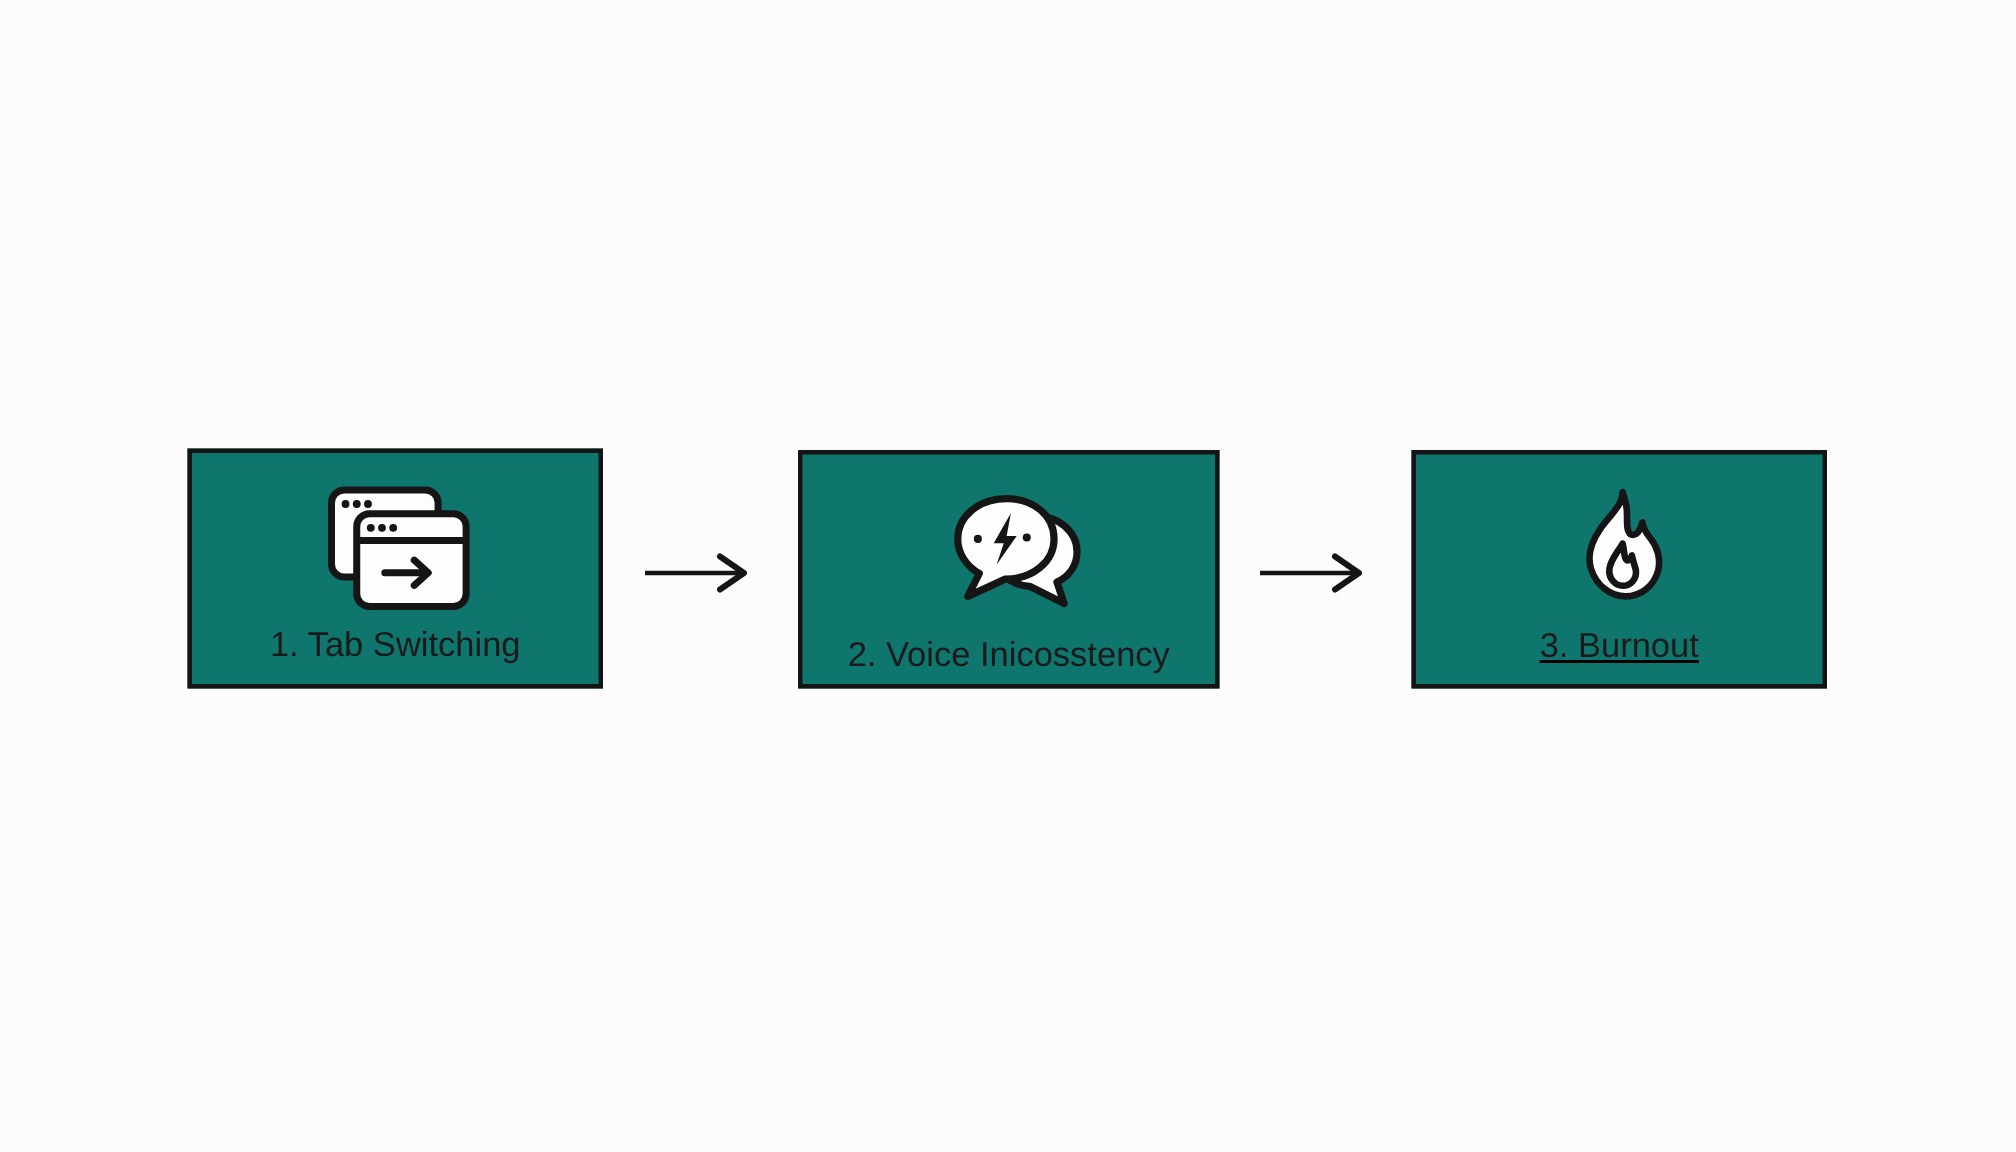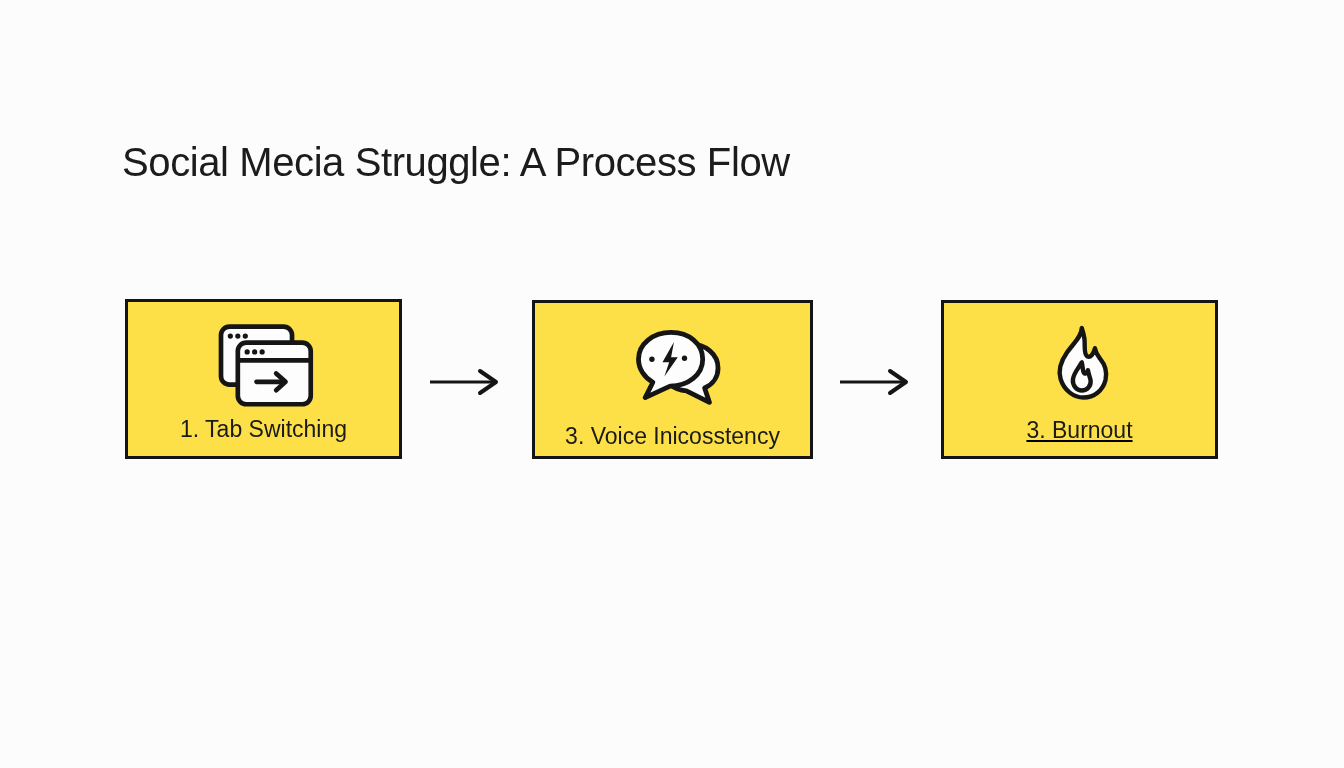--- a/index.html
+++ b/index.html
@@ -19,21 +19,21 @@
     font-size: 40px;
     font-weight: 500;
     letter-spacing: -0.4px;
     color: #1c1c1c;
     white-space: nowrap;
   }
   .step-box {
     position: absolute;
     box-sizing: border-box;
     border: 3px solid #141414;
-    background: #fde047;
+    background: #0f766e;
     display: flex;
     flex-direction: column;
     align-items: center;
     justify-content: center;
     gap: 10px;
     padding-top: 4px;
   }
   #box1 { left: 125px; top: 299px; width: 277px; height: 160px; }
   #box2 { left: 532px; top: 300px; width: 281px; height: 159px; }
   #box3 { left: 941px; top: 300px; width: 277px; height: 159px; text-decoration: underline; }
@@ -50,21 +50,20 @@
   #arrow2 { left: 838px; top: 367px; }
   .stroke { stroke: #151515; fill: none; }
   .fillw  { fill: #fdfdfd; }
   .filld  { fill: #151515; stroke: none; }
 </style>
 </head>
 <body>
 
 <div class="canvas">
 
-  <h1 class="title">Social Mecia Struggle: A Process Flow</h1>
 
   <div class="step-box" id="box1">
     <svg class="step-icon" width="100" height="86" viewBox="0 0 104 92">
       <g stroke-linecap="round" stroke-linejoin="round">
         <rect class="stroke fillw" x="6" y="5" width="76" height="62" rx="9" stroke-width="5"></rect>
         <circle class="filld" cx="16" cy="15" r="2.8"></circle>
         <circle class="filld" cx="24" cy="15" r="2.8"></circle>
         <circle class="filld" cx="32" cy="15" r="2.8"></circle>
         <rect class="stroke fillw" x="24" y="22" width="78" height="66" rx="9" stroke-width="5"></rect>
         <circle class="filld" cx="34" cy="32" r="2.8"></circle>
@@ -86,21 +85,21 @@
   <div class="step-box" id="box2">
     <svg class="step-icon" width="100" height="92" viewBox="0 0 104 96">
       <g stroke-linecap="round" stroke-linejoin="round">
         <path class="stroke fillw" stroke-width="5" d="M70 26 C86 26, 99 37, 99 51 C99 60, 94 68, 85 72 L90 87 L66 75 C52 74, 42 65, 41 53 C40 39, 53 26, 70 26 Z"></path>
         <path class="stroke fillw" stroke-width="5" d="M50 14 C31 14, 16 26, 16 42 C16 52, 22 61, 31 66 L23 82 L49 70 C68 70, 83 58, 83 42 C83 26, 69 14, 50 14 Z"></path>
         <path class="filld" d="M53 24 L41 45 L48 45 L43 60 L57 40 L50 40 Z"></path>
         <circle class="filld" cx="30" cy="42" r="2.8"></circle>
         <circle class="filld" cx="64" cy="41" r="2.8"></circle>
       </g>
     </svg>
-    <span class="step-label">3. Voice Inicosstency</span>
+    <span class="step-label">2. Voice Inicosstency</span>
   </div>
 
   <svg class="flow-arrow" id="arrow2" width="80" height="30" viewBox="0 0 80 30">
     <line class="stroke" x1="2" y1="15" x2="66" y2="15" stroke-width="3"></line>
     <polyline class="stroke" points="52,4 68,15 52,26" stroke-width="4" stroke-linecap="round" stroke-linejoin="round"></polyline>
   </svg>
 
   <div class="step-box" id="box3">
     <svg class="step-icon" width="72" height="88" viewBox="0 0 80 100">
       <g stroke-linecap="round" stroke-linejoin="round">

